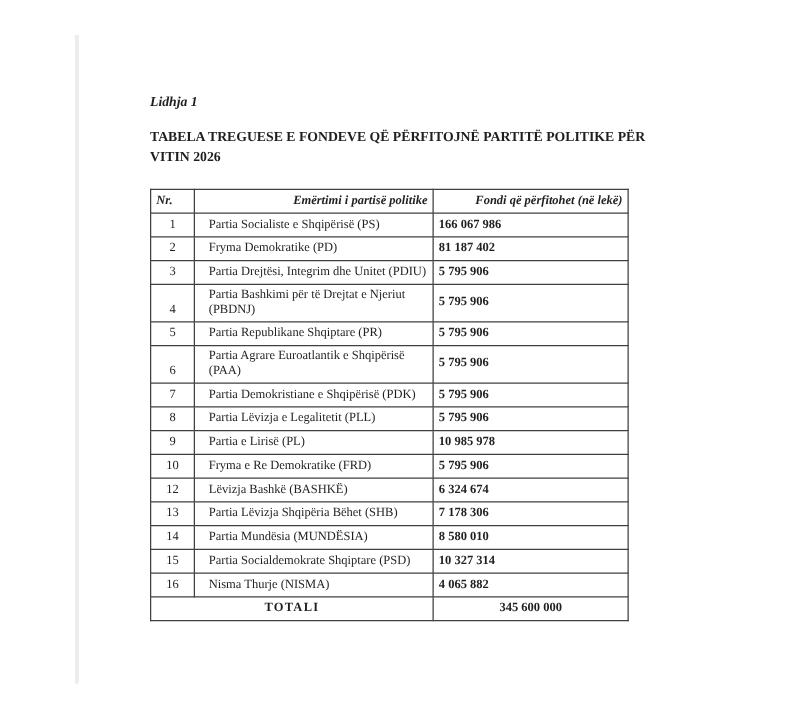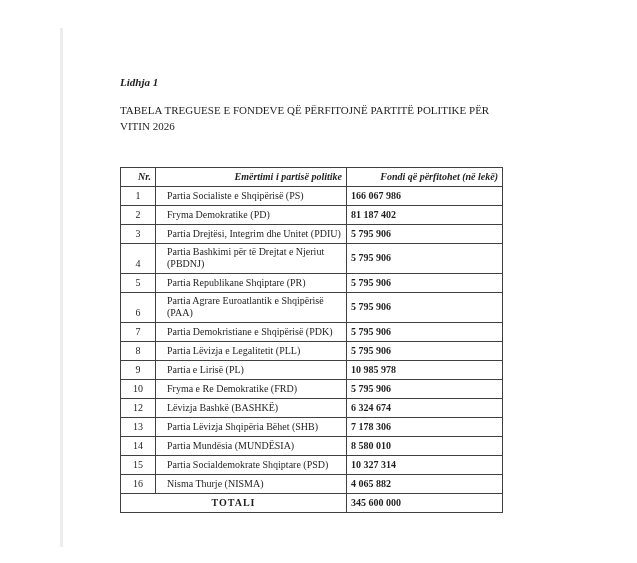--- a/index.html
+++ b/index.html
@@ -31,23 +31,23 @@
     width: 400px;
   }
   .annex-label {
     font-size: 11px;
     font-weight: bold;
     font-style: italic;
     margin: 0 0 15px 0;
   }
   .doc-title {
     font-size: 11px;
-    font-weight: normal;
+    font-weight: bold;
     line-height: 1.45;
-    margin: 0 0 32px 0;
+    margin: 0 0 16px 0;
     width: 398px;
   }
   table.funds-table {
     border-collapse: collapse;
     width: 382px;
     table-layout: fixed;
   }
   .funds-table col.c-nr    { width: 35px; }
   .funds-table col.c-party { width: 191px; }
   .funds-table col.c-fund  { width: 156px; }
@@ -57,21 +57,21 @@
     padding: 2px 4px;
     height: 14px;
     line-height: 1.25;
   }
   .funds-table th {
     font-weight: bold;
     font-style: italic;
     text-align: right;
     height: 14px;
   }
-  .funds-table th.h-nr { text-align: right; }
+  .funds-table th.h-nr { text-align: left; }
   .funds-table th.h-party { padding-left: 11px; }
   .funds-table th.h-fund  { padding-left: 7px; }
   .funds-table td.nr-cell {
     text-align: center;
     vertical-align: bottom;
   }
   .funds-table td.party-cell {
     text-align: left;
     padding-left: 11px;
     vertical-align: middle;
@@ -80,20 +80,21 @@
     text-align: left;
     vertical-align: middle;
     font-weight: bold;
   }
   .funds-table td.total-label-cell {
     text-align: center;
     font-weight: bold;
     letter-spacing: 1px;
   }
   .funds-table td.total-value-cell {
+    text-align: center;
     font-weight: bold;
   }
 </style>
 </head>
 <body>
 
 <div class="viewport">
 
   <div class="page-edge-line"></div>
 

